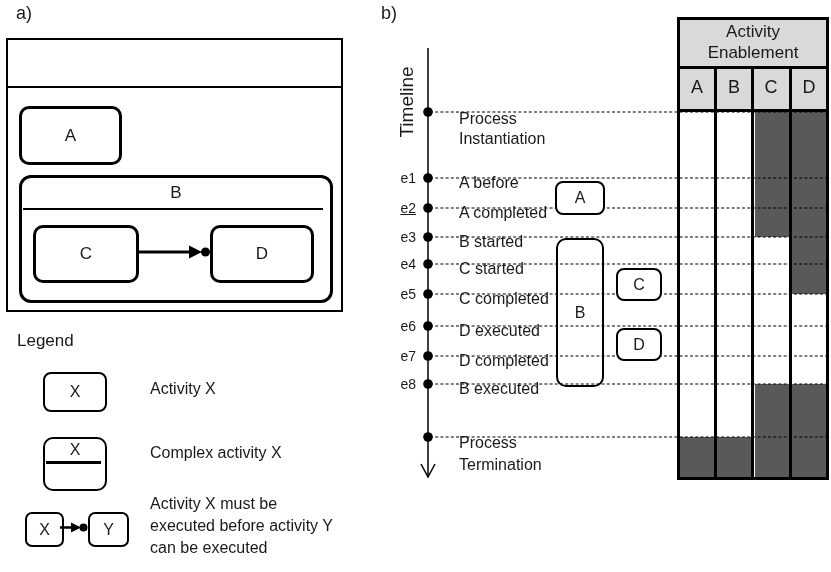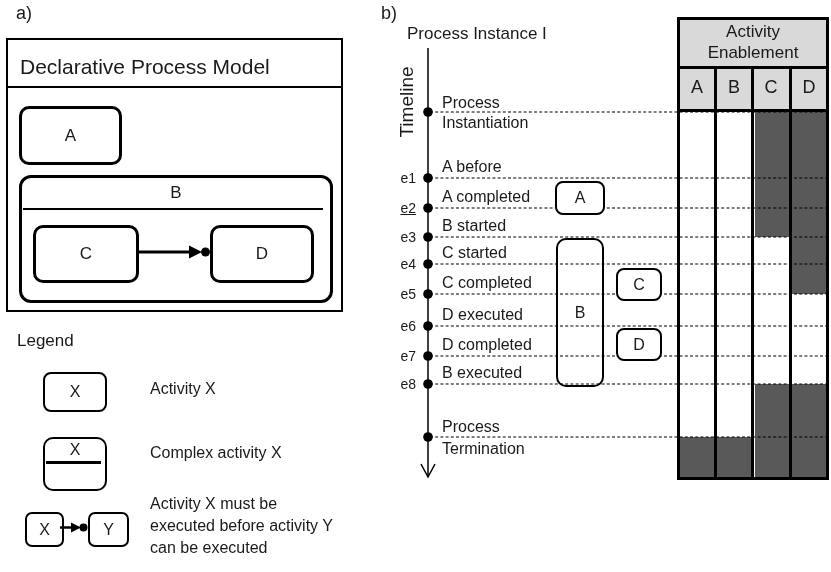--- a/index.html
+++ b/index.html
@@ -9,21 +9,21 @@
   .txt{position:absolute;z-index:5;white-space:nowrap;}
   
   .act{position:absolute;border:3px solid #000;border-radius:10px;background:#fff;
        display:flex;align-items:center;justify-content:center;font-size:17px;z-index:3;}
   .lgbox{position:absolute;border:2.5px solid #000;border-radius:8px;background:#fff;
        display:flex;align-items:center;justify-content:center;font-size:16px;z-index:3;}
   
   .bbox{position:absolute;border:2.5px solid #000;border-radius:8px;background:#fff;
        display:flex;align-items:center;justify-content:center;font-size:16px;z-index:3;}
   .evt-id{position:absolute;left:394px;width:22px;text-align:right;font-size:14px;z-index:5;}
-  .evt-label{position:absolute;left:442px;font-size:16px;z-index:5;white-space:nowrap;}
+  .evt-label{position:absolute;left:459px;font-size:16px;z-index:5;white-space:nowrap;margin-top:16px;}
   .tline{position:absolute;background:#000;z-index:3;}
   svg.layer{position:absolute;left:0;top:0;pointer-events:none;}
   .dash{stroke:#000;stroke-width:1.2;stroke-dasharray:3 2.2;}
   .colhead{position:absolute;width:34px;text-align:center;font-size:18px;z-index:5;}
 </style>
 </head>
 <body>
 
 <div id="stage">
 
@@ -87,21 +87,20 @@
   <div class="abs" style="left:677px;top:17px;width:152px;height:463px;border:3px solid #000;box-sizing:border-box;z-index:3;"></div>
   <div class="tline" style="left:677px;top:66px;width:152px;height:3px;"></div>
   <div class="tline" style="left:677px;top:109px;width:152px;height:3px;"></div>
   <div class="tline" style="left:714px;top:66px;width:3px;height:414px;"></div>
   <div class="tline" style="left:751px;top:66px;width:3px;height:414px;"></div>
   <div class="tline" style="left:789px;top:66px;width:3px;height:414px;"></div>
 
   <div class="txt" style="left:16px;top:3px;font-size:18px;">a)</div>
   <div class="abs" style="left:6px;top:38px;width:337px;height:274px;border:2px solid #000;box-sizing:border-box;z-index:2;"></div>
   <div class="tline" style="left:8px;top:86px;width:333px;height:2px;z-index:2;"></div>
-  <div class="txt" style="left:20px;top:55px;font-size:21px;">Declarative Process Model</div>
 
   <div class="act" style="left:19px;top:106px;width:97px;height:53px;">
     <span>A</span>
   </div>
   <div class="act" style="left:19px;top:175px;width:308px;height:122px;border-radius:12px;background:transparent;align-items:flex-start;">
     <span style="margin-top:5px;">B</span>
   </div>
   <div class="tline" style="left:23px;top:208px;width:300px;height:2px;"></div>
   <div class="act" style="left:33px;top:225px;width:100px;height:52px;">
     <span>C</span>
@@ -126,21 +125,20 @@
     <span>X</span>
   </div>
   <div class="lgbox" style="left:88px;top:512px;width:37px;height:31px;border-radius:7px;">
     <span>Y</span>
   </div>
   <div class="txt" style="left:150px;top:493px;font-size:16px;line-height:22px;white-space:pre-line;">Activity  X must be
 executed before activity Y
 can be executed</div>
 
   <div class="txt" style="left:381px;top:3px;font-size:18px;">b)</div>
-  <div class="txt" style="left:407px;top:24px;font-size:17px;">Process Instance I</div>
   <div class="txt" style="left:362px;top:91px;width:90px;height:22px;text-align:center;font-size:19px;transform:rotate(-90deg);">Timeline</div>
 
   <div class="evt-label" style="top:94px;">Process</div>
   <div class="evt-label" style="top:114px;">Instantiation</div>
   <div class="evt-label" style="top:418px;">Process</div>
   <div class="evt-label" style="top:440px;">Termination</div>
 
   <div class="evt-id" style="top:170px;">e1</div>
   <div class="evt-label" style="top:158px;">A before</div>
   <div class="evt-id" style="top:200px;text-decoration:underline;">e2</div>

